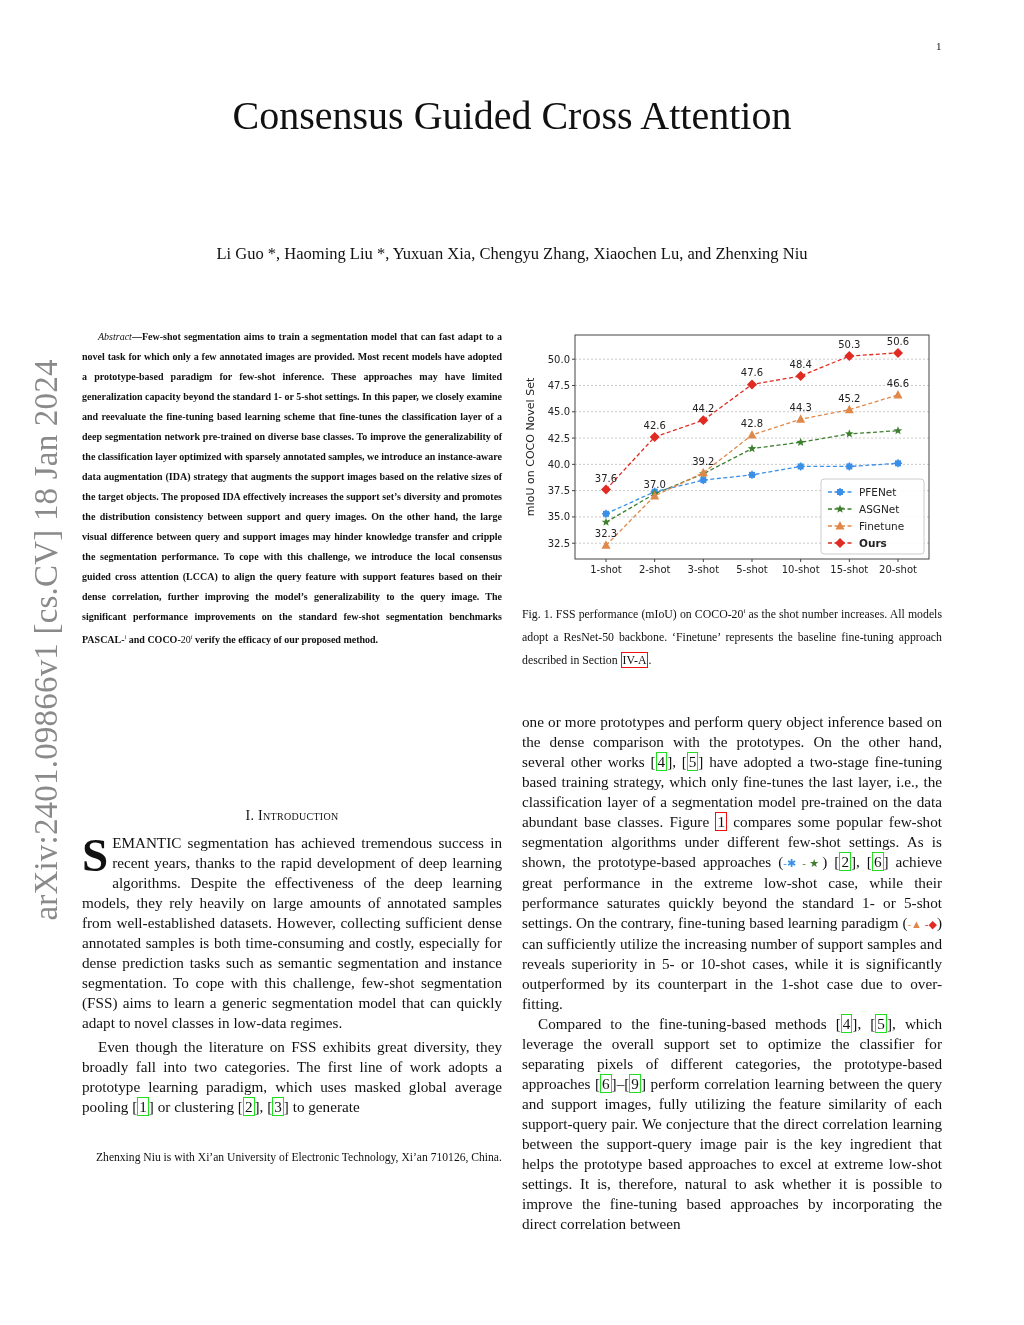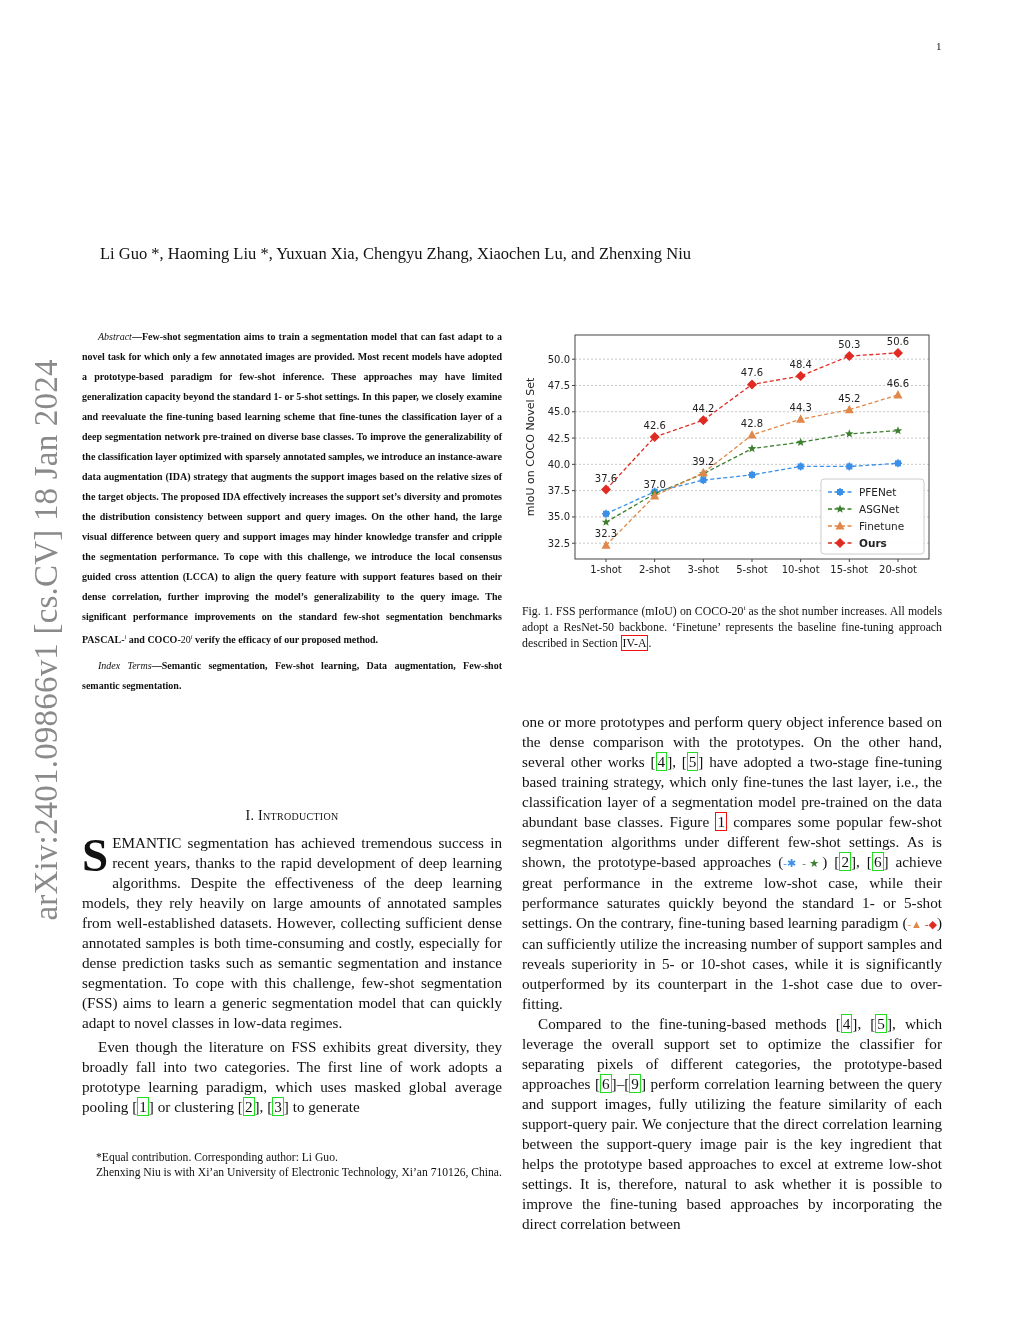--- a/index.html
+++ b/index.html
@@ -3,68 +3,67 @@
 <meta charset="utf-8">
 <style>
   html, body { margin: 0; padding: 0; background: #ffffff; }
   body { width: 1024px; height: 1325px; position: relative; overflow: hidden;
          font-family: "Liberation Serif", "DejaVu Serif", serif; color: #111; }
   .page-num { position: absolute; top: 40px; left: 936px; font-size: 11px; }
   .arxiv-stamp { position: absolute; left: 46px; top: 640px; transform: translate(-50%, -50%) rotate(-90deg);
                  white-space: nowrap; font-size: 33px; color: #8a8a8a; letter-spacing: 0.2px; }
   .title { position: absolute; top: 92px; left: 100px; width: 824px; text-align: center;
            font-size: 40px; line-height: 47px; }
-  .authors { position: absolute; top: 244px; left: 100px; width: 824px; font-size: 16.5px; }
+  .authors { position: absolute; top: 244px; left: 100px; width: 824px; text-align: center; font-size: 16.5px; }
   .col-left { position: absolute; left: 82px; width: 420px; }
   .col-right { position: absolute; left: 522px; width: 420px; }
   .abstract { top: 327px; font-weight: bold; font-size: 10px; line-height: 20px; text-align: justify; }
   .abstract p { margin: 0; text-indent: 16px; }
   .abstract .lead { font-style: italic; font-weight: normal; }
   .index-terms { margin-top: 6px !important; }
   .section-heading { position: absolute; top: 808px; left: 82px; width: 420px; text-align: center;
                      font-size: 14px; font-variant: small-caps; letter-spacing: 0.3px; }
   .body-text { font-size: 15.2px; line-height: 20px; text-align: justify; }
   .body-text p { margin: 0; text-indent: 16px; }
   .intro { top: 833px; }
   .dropcap { float: left; font-size: 47px; line-height: 38px; margin: 3px 4px 0 0; font-weight: bold; }
   .noindent { text-indent: 0 !important; }
   .footnotes { position: absolute; top: 1150px; left: 82px; width: 420px; font-size: 11.6px; line-height: 15px; text-align: justify; }
   .footnotes p { margin: 0; text-indent: 14px; }
   .cite { border: 1px solid #22dd22; padding: 0 1px; }
   .ref-red { border: 1px solid #ee1111; padding: 0 1px; }
   .chart-wrap { position: absolute; left: 520px; top: 330px; width: 420px; height: 250px; }
-  .caption { top: 600px; font-size: 11.8px; line-height: 16px; text-align: justify; }
+  .caption { top: 600px; font-size: 11.8px; line-height: 23px; text-align: justify; }
   .right-body { top: 712px; }
   .leg-sym { font-size: 11px; }
   sup { font-size: 0.6em; }
 </style>
 </head>
 <body>
 
 <div class="page-num">1</div>
 <div class="arxiv-stamp">arXiv:2401.09866v1  [cs.CV]  18 Jan 2024</div>
 
 <div class="title">
+  <div>Consensus Guided Cross Attention</div>
 </div>
 <div class="authors">Li Guo *, Haoming Liu *, Yuxuan Xia, Chengyu Zhang, Xiaochen Lu, and Zhenxing Niu</div>
 
 <div class="col-left abstract">
   <p><span class="lead">Abstract</span><span>—Few-shot segmentation aims to train a segmentation model that can fast adapt to a novel task for which only a few annotated images are provided. Most recent models have adopted a prototype-based paradigm for few-shot inference. These approaches may have limited generalization capacity beyond the standard 1- or 5-shot settings. In this paper, we closely examine and reevaluate the fine-tuning based learning scheme that fine-tunes the classification layer of a deep segmentation network pre-trained on diverse base classes. To improve the generalizability of the classification layer optimized with sparsely annotated samples, we introduce an instance-aware data augmentation (IDA) strategy that augments the support images based on the relative sizes of the target objects. The proposed IDA effectively increases the support set’s diversity and promotes the distribution consistency between support and query images. On the other hand, the large visual difference between query and support images may hinder knowledge transfer and cripple the segmentation performance. To cope with this challenge, we introduce the local consensus guided cross attention (LCCA) to align the query feature with support features based on their dense correlation, further improving the model’s generalizability to the query image. The significant performance improvements on the standard few-shot segmentation benchmarks PASCAL-</span><span style="font-weight:normal"><sup style="font-style:italic">i</sup></span><span> and COCO-</span><span style="font-weight:normal">20</span><sup style="font-style:italic;font-weight:normal">i</sup><span> verify the efficacy of our proposed method.</span></p>
-  <p class="index-terms"><span class="lead">Index Terms</span><span>—Semantic segmentation, Few-shot learning, Data augmentation, Few-shot semantic segmentation.</span></p>
 </div>
 
 <div class="section-heading">I. Introduction</div>
 
 <div class="col-left body-text intro">
   <p class="noindent"><span class="dropcap">S</span><span>EMANTIC segmentation has achieved tremendous success in recent years, thanks to the rapid development of deep learning algorithms. Despite the effectiveness of the deep learning models, they rely heavily on large amounts of annotated samples from well-established datasets. However, collecting sufficient dense annotated samples is both time-consuming and costly, especially for dense prediction tasks such as semantic segmentation and instance segmentation. To cope with this challenge, few-shot segmentation (FSS) aims to learn a generic segmentation model that can quickly adapt to novel classes in low-data regimes.</span></p>
   <p style="margin-top:4px"><span>Even though the literature on FSS exhibits great diversity, they broadly fall into two categories. The first line of work adopts a prototype learning paradigm, which uses masked global average pooling [</span><a class="cite">1</a><span>] or clustering [</span><a class="cite">2</a><span>], [</span><a class="cite">3</a><span>] to generate</span></p>
 </div>
 
 <div class="footnotes">
-  <p>*Equal contribution. Corresponding author: Li Guo.</p>
   <p>Zhenxing Niu is with Xi’an University of Electronic Technology, Xi’an 710126, China.</p>
 </div>
 
 <div class="chart-wrap">
   <svg id="chart" width="420" height="250" viewBox="0 0 420 250">
     <g id="grid-layer">
         <line x1="55" x2="409" y1="213.22535211267606" y2="213.22535211267606" stroke="#bbb" stroke-width="0.8" stroke-dasharray="2,2"></line>
         <line x1="55" x2="409" y1="186.93427230046947" y2="186.93427230046947" stroke="#bbb" stroke-width="0.8" stroke-dasharray="2,2"></line>
         <line x1="55" x2="409" y1="160.6431924882629" y2="160.6431924882629" stroke="#bbb" stroke-width="0.8" stroke-dasharray="2,2"></line>
         <line x1="55" x2="409" y1="134.35211267605632" y2="134.35211267605632" stroke="#bbb" stroke-width="0.8" stroke-dasharray="2,2"></line>

